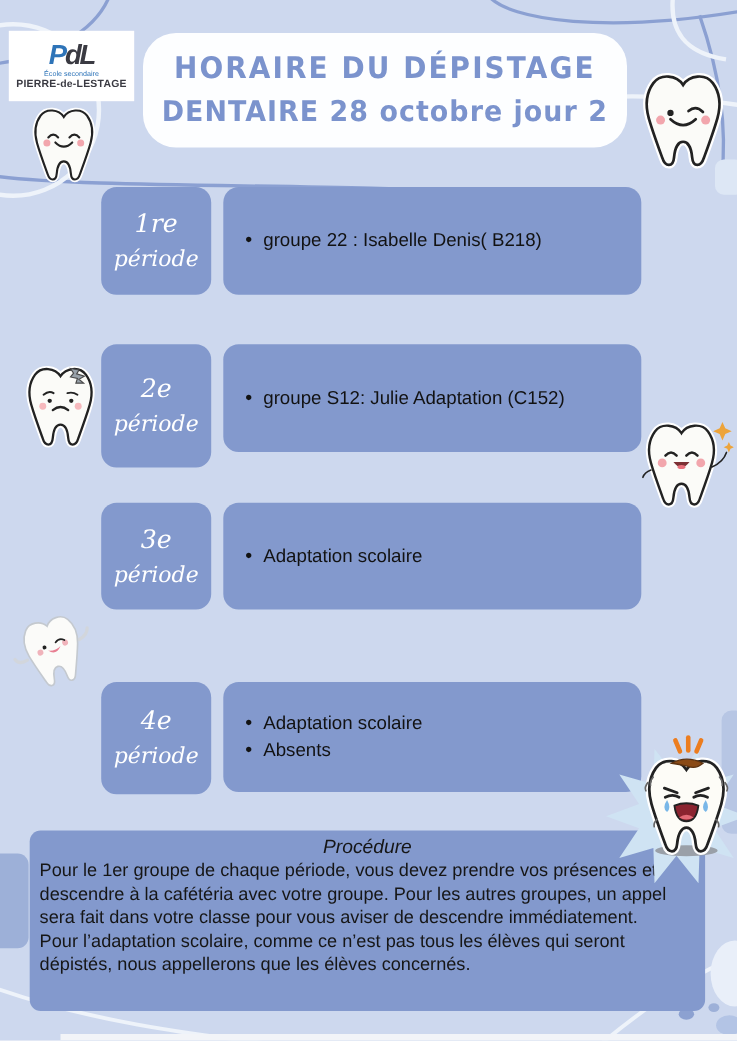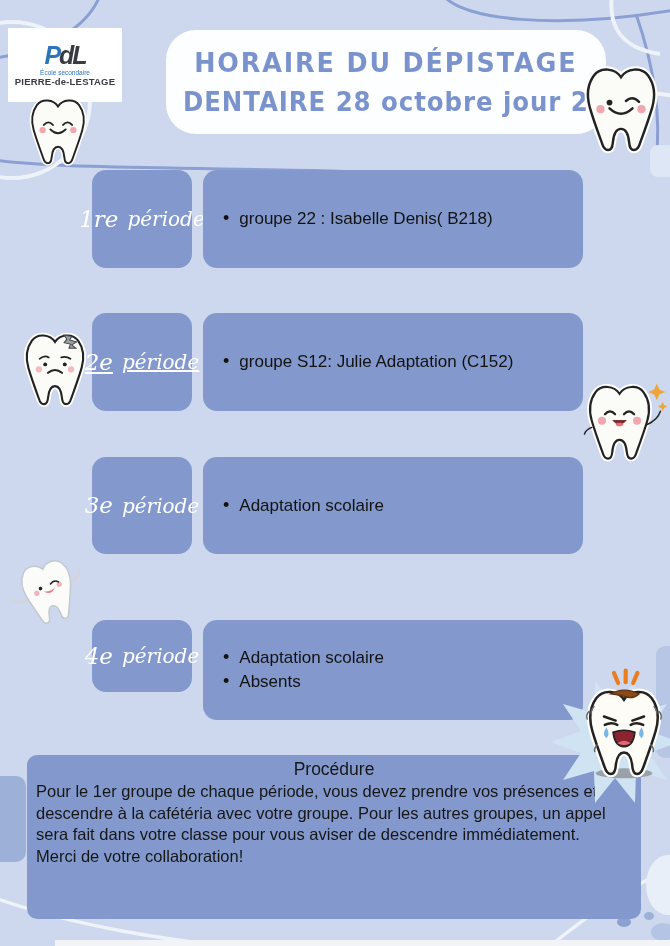--- a/index.html
+++ b/index.html
@@ -2,49 +2,49 @@
 <html><head>
 <meta charset="utf-8">
 <style>
   html,body{margin:0;padding:0;}
   .canvas{
     position:relative;width:670px;height:946px;overflow:hidden;
     background:#cdd8ee;font-family:"Liberation Sans",sans-serif;
   }
   .decor{position:absolute;left:0;top:0;z-index:0;}
   
-  .logo-box{position:absolute;left:8px;top:28px;width:114px;height:74px;background:#ffffff;
+  .logo-box{position:absolute;left:8px;top:28px;width:114px;height:64px;background:#ffffff;
     display:flex;flex-direction:column;align-items:center;justify-content:center;z-index:2;}
   .logo-mark{font-weight:bold;font-size:25px;line-height:1;letter-spacing:-2px;font-style:italic;font-family:"Liberation Sans",sans-serif;}
   .logo-p{color:#2e74b8;}
   .logo-dl{color:#3a3a42;}
   .logo-sub1{font-size:6.5px;color:#2e74b8;margin-top:1px;}
   .logo-sub2{font-size:9.5px;color:#3a3a42;font-weight:bold;letter-spacing:.2px;text-align:right;}
   
   .title-box{position:absolute;left:130px;top:30px;width:440px;height:104px;background:#fdfeff;
-    border-radius:30px;display:flex;align-items:center;justify-content:center;z-index:2;margin-left:36px;}
+    border-radius:30px;display:flex;align-items:center;justify-content:center;z-index:2;}
   .title-inner{display:flex;flex-direction:column;align-items:center;gap:9px;transform:scaleX(.94);
     color:#7b93cd;font-family:"DejaVu Sans",sans-serif;font-weight:bold;text-align:center;}
   .title-l1{font-size:27px;letter-spacing:2px;}
   .title-l2{font-size:26px;letter-spacing:1px;}
   
   .row-label{position:absolute;left:92px;width:100px;background:#8399cd;border-radius:14px;
-    display:flex;flex-direction:row;align-items:center;justify-content:center;gap:9px;
+    display:flex;flex-direction:column;align-items:center;justify-content:center;gap:9px;
     color:#ffffff;font-family:"DejaVu Serif",serif;font-style:italic;z-index:1;}
   .row-label .pl1{font-size:23px;line-height:1;}
   .row-label .pl2{font-size:20px;line-height:1;}
   .row-content{position:absolute;left:203px;width:380px;background:#8399cd;border-radius:14px;
     display:flex;align-items:center;z-index:1;}
   .row-content ul{list-style:none;margin:0;padding:0 10px 0 20px;}
   .row-content li{display:flex;align-items:baseline;gap:10px;color:#121212;font-size:17px;margin:4px 0;}
   .row-content li .dot{font-size:18px;line-height:1;}
   
   .proc-box{position:absolute;left:27px;top:755px;width:614px;height:164px;background:#8399cd;
     border-radius:10px;box-sizing:border-box;padding:3px 9px 0 9px;z-index:1;color:#161616;}
-  .proc-title{text-align:center;font-size:17.5px;margin:1px 0 1px;}
+  .proc-title{text-align:center;font-size:17.5px;margin:1px 0 1px;font-style:italic;}
   .proc-body{font-size:16.5px;line-height:1.31;}
   
   .tooth{position:absolute;z-index:3;}
   .starburst{position:absolute;left:548px;top:680px;z-index:2;}
 </style>
 </head>
 <body>
 
 <div class="canvas">
 
@@ -87,21 +87,21 @@
   </div>
   <div class="row-content" style="top:170px;height:98px;">
     <ul>
       <li>
           <span class="dot">•</span>
           <span>groupe 22 : Isabelle Denis( B218)</span>
         </li>
     </ul>
   </div>
 
-  <div class="row-label" style="top:313px;height:98px;text-decoration:underline;">
+  <div class="row-label" style="top:313px;height:112px;">
     <span class="pl1">2e</span>
     <span class="pl2">période</span>
   </div>
   <div class="row-content" style="top:313px;height:98px;">
     <ul>
       <li>
           <span class="dot">•</span>
           <span>groupe S12: Julie Adaptation (C152)</span>
         </li>
     </ul>
@@ -113,42 +113,42 @@
   </div>
   <div class="row-content" style="top:457px;height:97px;">
     <ul>
       <li>
           <span class="dot">•</span>
           <span>Adaptation scolaire</span>
         </li>
     </ul>
   </div>
 
-  <div class="row-label" style="top:620px;height:72px;justify-content:center;">
+  <div class="row-label" style="top:620px;height:102px;justify-content:center;">
     <span class="pl1">4e</span>
     <span class="pl2">période</span>
   </div>
   <div class="row-content" style="top:620px;height:100px;">
     <ul>
       <li>
           <span class="dot">•</span>
           <span>Adaptation scolaire</span>
         </li>
       <li>
           <span class="dot">•</span>
           <span>Absents</span>
         </li>
     </ul>
   </div>
 
   <div class="proc-box">
     <div class="proc-title">Procédure</div>
     <div class="proc-body">
       <div>Pour le 1er groupe de chaque période, vous devez prendre vos présences et descendre à la cafétéria avec votre groupe. Pour les autres groupes, un appel sera fait dans votre classe pour vous aviser de descendre immédiatement.</div>
-      <div>Merci de votre collaboration!</div>
+      <div>Pour l’adaptation scolaire, comme ce n’est pas tous les élèves qui seront dépistés, nous appellerons que les élèves concernés.</div>
     </div>
   </div>
 
   <svg class="starburst" width="135" height="125" viewBox="0 0 135 125">
     <polygon points="131,62 101,73 119,100 88,91 87,123 67,98 47,123 46,91 15,100 33,73 3,62 33,51 15,24 46,33 47,1 67,26 87,1 88,33 119,24 101,51" fill="#cfe3f3"></polygon>
   </svg>
 
   <svg class="tooth" style="left:26px;top:92px;" width="64" height="80" viewBox="0 0 100 112">
     <path d="M50,16 C43,5 25,3 17,14 C9,25 8,39 12,53 C16,67 23,86 27,97 C30,107 39,108 40,96 C41,85 45,79 50,79 C55,79 59,85 60,96 C61,108 70,107 73,97 C77,86 84,67 88,53 C92,39 91,25 83,14 C75,3 57,5 50,16 Z" fill="#fbfbf8" stroke="#fff" stroke-width="8"></path>
     <path d="M50,16 C43,5 25,3 17,14 C9,25 8,39 12,53 C16,67 23,86 27,97 C30,107 39,108 40,96 C41,85 45,79 50,79 C55,79 59,85 60,96 C61,108 70,107 73,97 C77,86 84,67 88,53 C92,39 91,25 83,14 C75,3 57,5 50,16 Z" fill="#fbfbf8" stroke="#222" stroke-width="3"></path>

